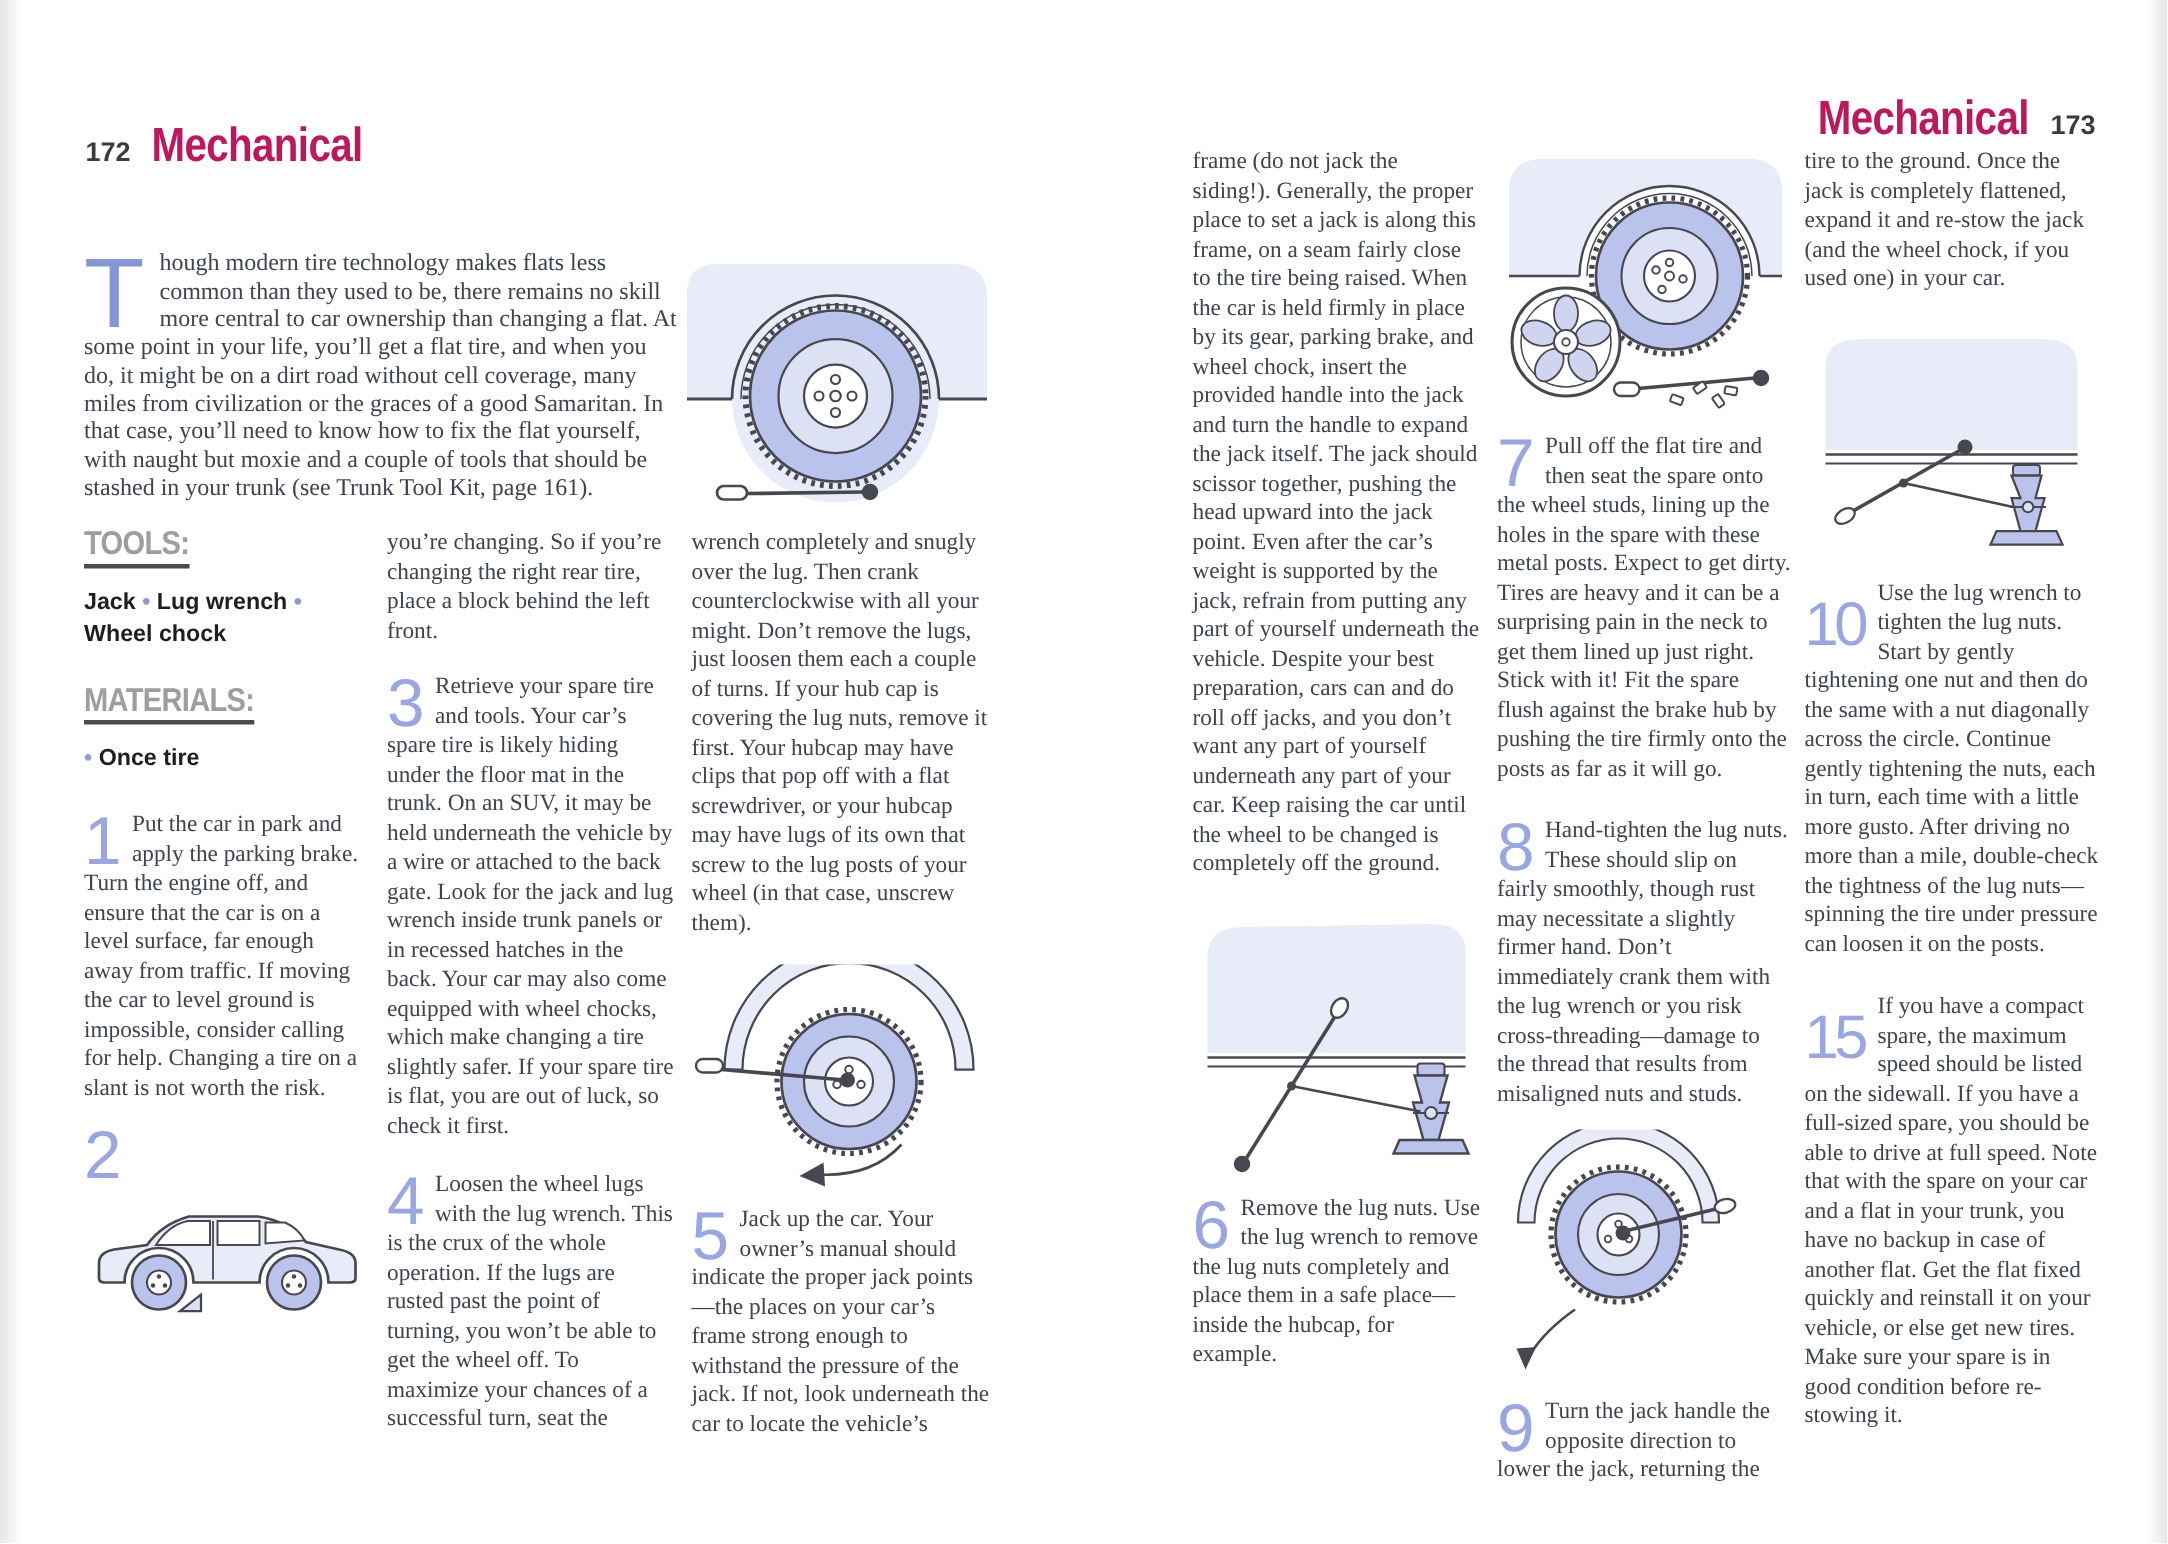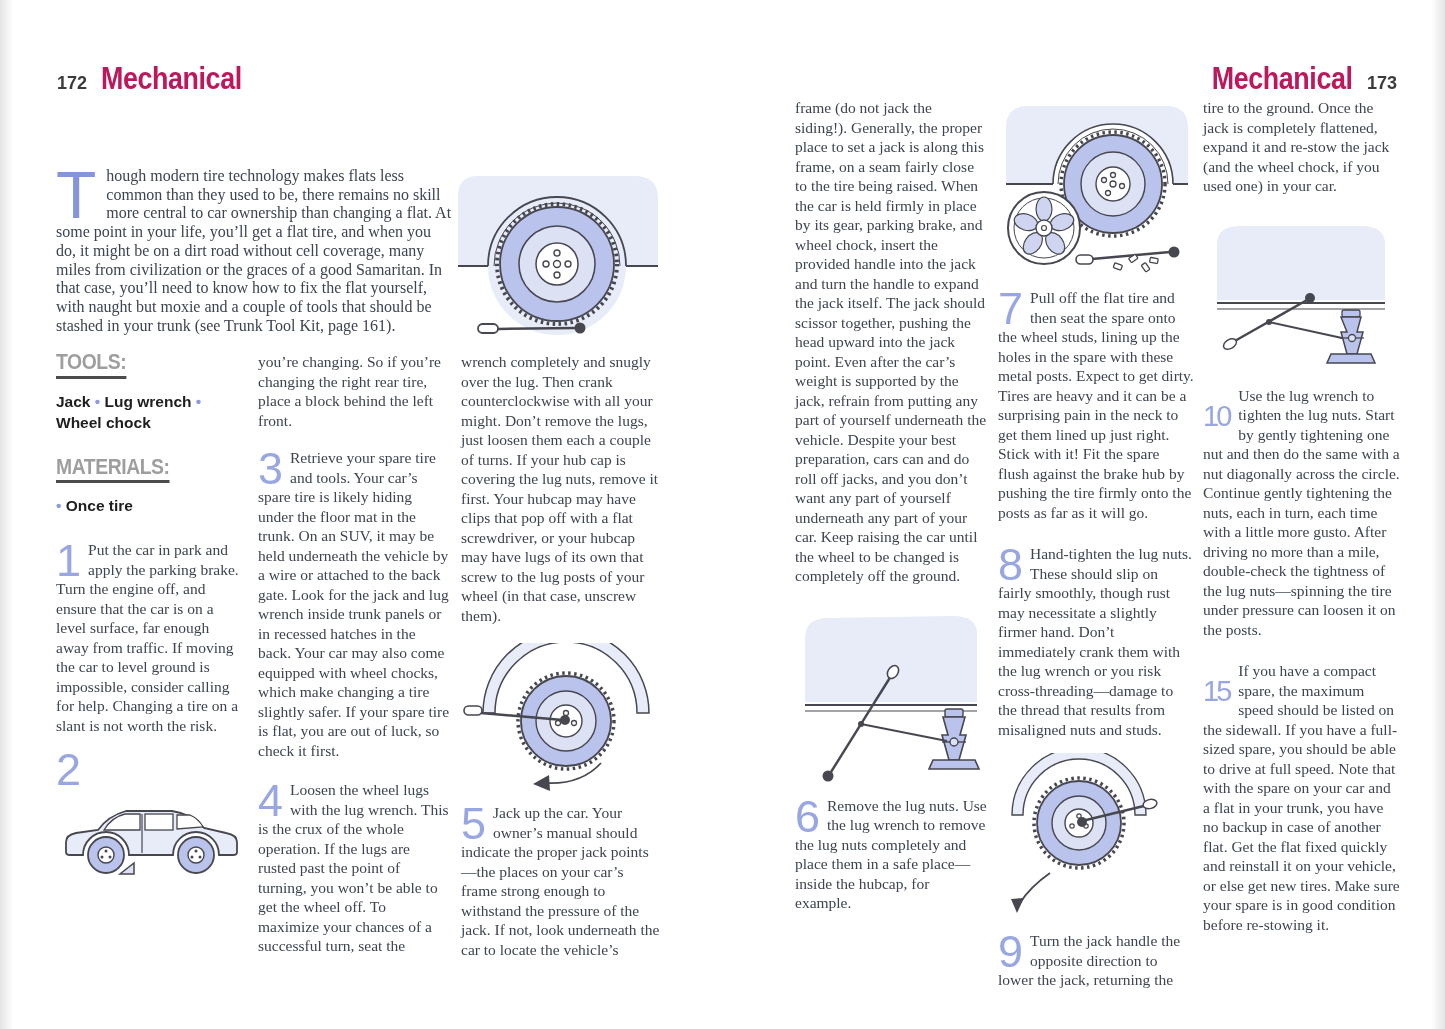--- a/index.html
+++ b/index.html
@@ -36,38 +36,38 @@
   #col2{left:258px;top:352px;width:192px;}
   #col3{left:461px;top:352px;width:200px;}
   #col4{left:795px;top:98px;width:192px;}
   #col5{left:998px;top:88px;width:196px;}
   #col6{left:1203px;top:98px;width:198px;}
 
   .para{margin:0 0 18px 0;}
   .step{margin:0 0 14px 0;}
   .stepnum{float:left;font-family:"Liberation Sans",sans-serif;font-weight:400;font-size:45px;line-height:37px;
     color:#98a6e2;letter-spacing:-2px;margin:2px 9px 0 0;}
-  .stepnum.wide{font-size:29px;letter-spacing:-3px;margin-top:12px;}
+  .stepnum.wide{font-size:41px;letter-spacing:-3px;margin-top:12px;}
 
   .subhead{font-family:"Liberation Sans",sans-serif;font-weight:700;font-size:22px;color:#9e9e9e;
     letter-spacing:-.5px;border-bottom:3px solid #4c4c4c;padding-bottom:4px;display:inline-block;
     transform:scaleX(.88);transform-origin:left center;margin:0 0 12px 0;}
   .toollist{font-family:"Liberation Sans",sans-serif;font-weight:700;font-size:15.5px;line-height:21px;
     color:#1e1e1e;margin:0 0 24px 0;}
   .bull{color:#8d9bdb;}
 
   .illus{display:block;margin:6px 0 10px 0;}
   .illusA{position:absolute;left:452px;top:162px;}
 </style>
 </head>
 <body>
 
 <div id="spread">
 
-  <div class="pghead" style="left:57px;top:60px;">
+  <div class="pghead" style="left:57px;top:78px;">
     <span class="pageno">172</span>
     <span class="section"><span class="cond">Mechanical</span></span>
   </div>
 
   <div class="pghead" style="right:48px;top:60px;">
     <span class="section"><span class="cond-r">Mechanical</span></span>
     <span class="pageno">173</span>
   </div>
 
 

